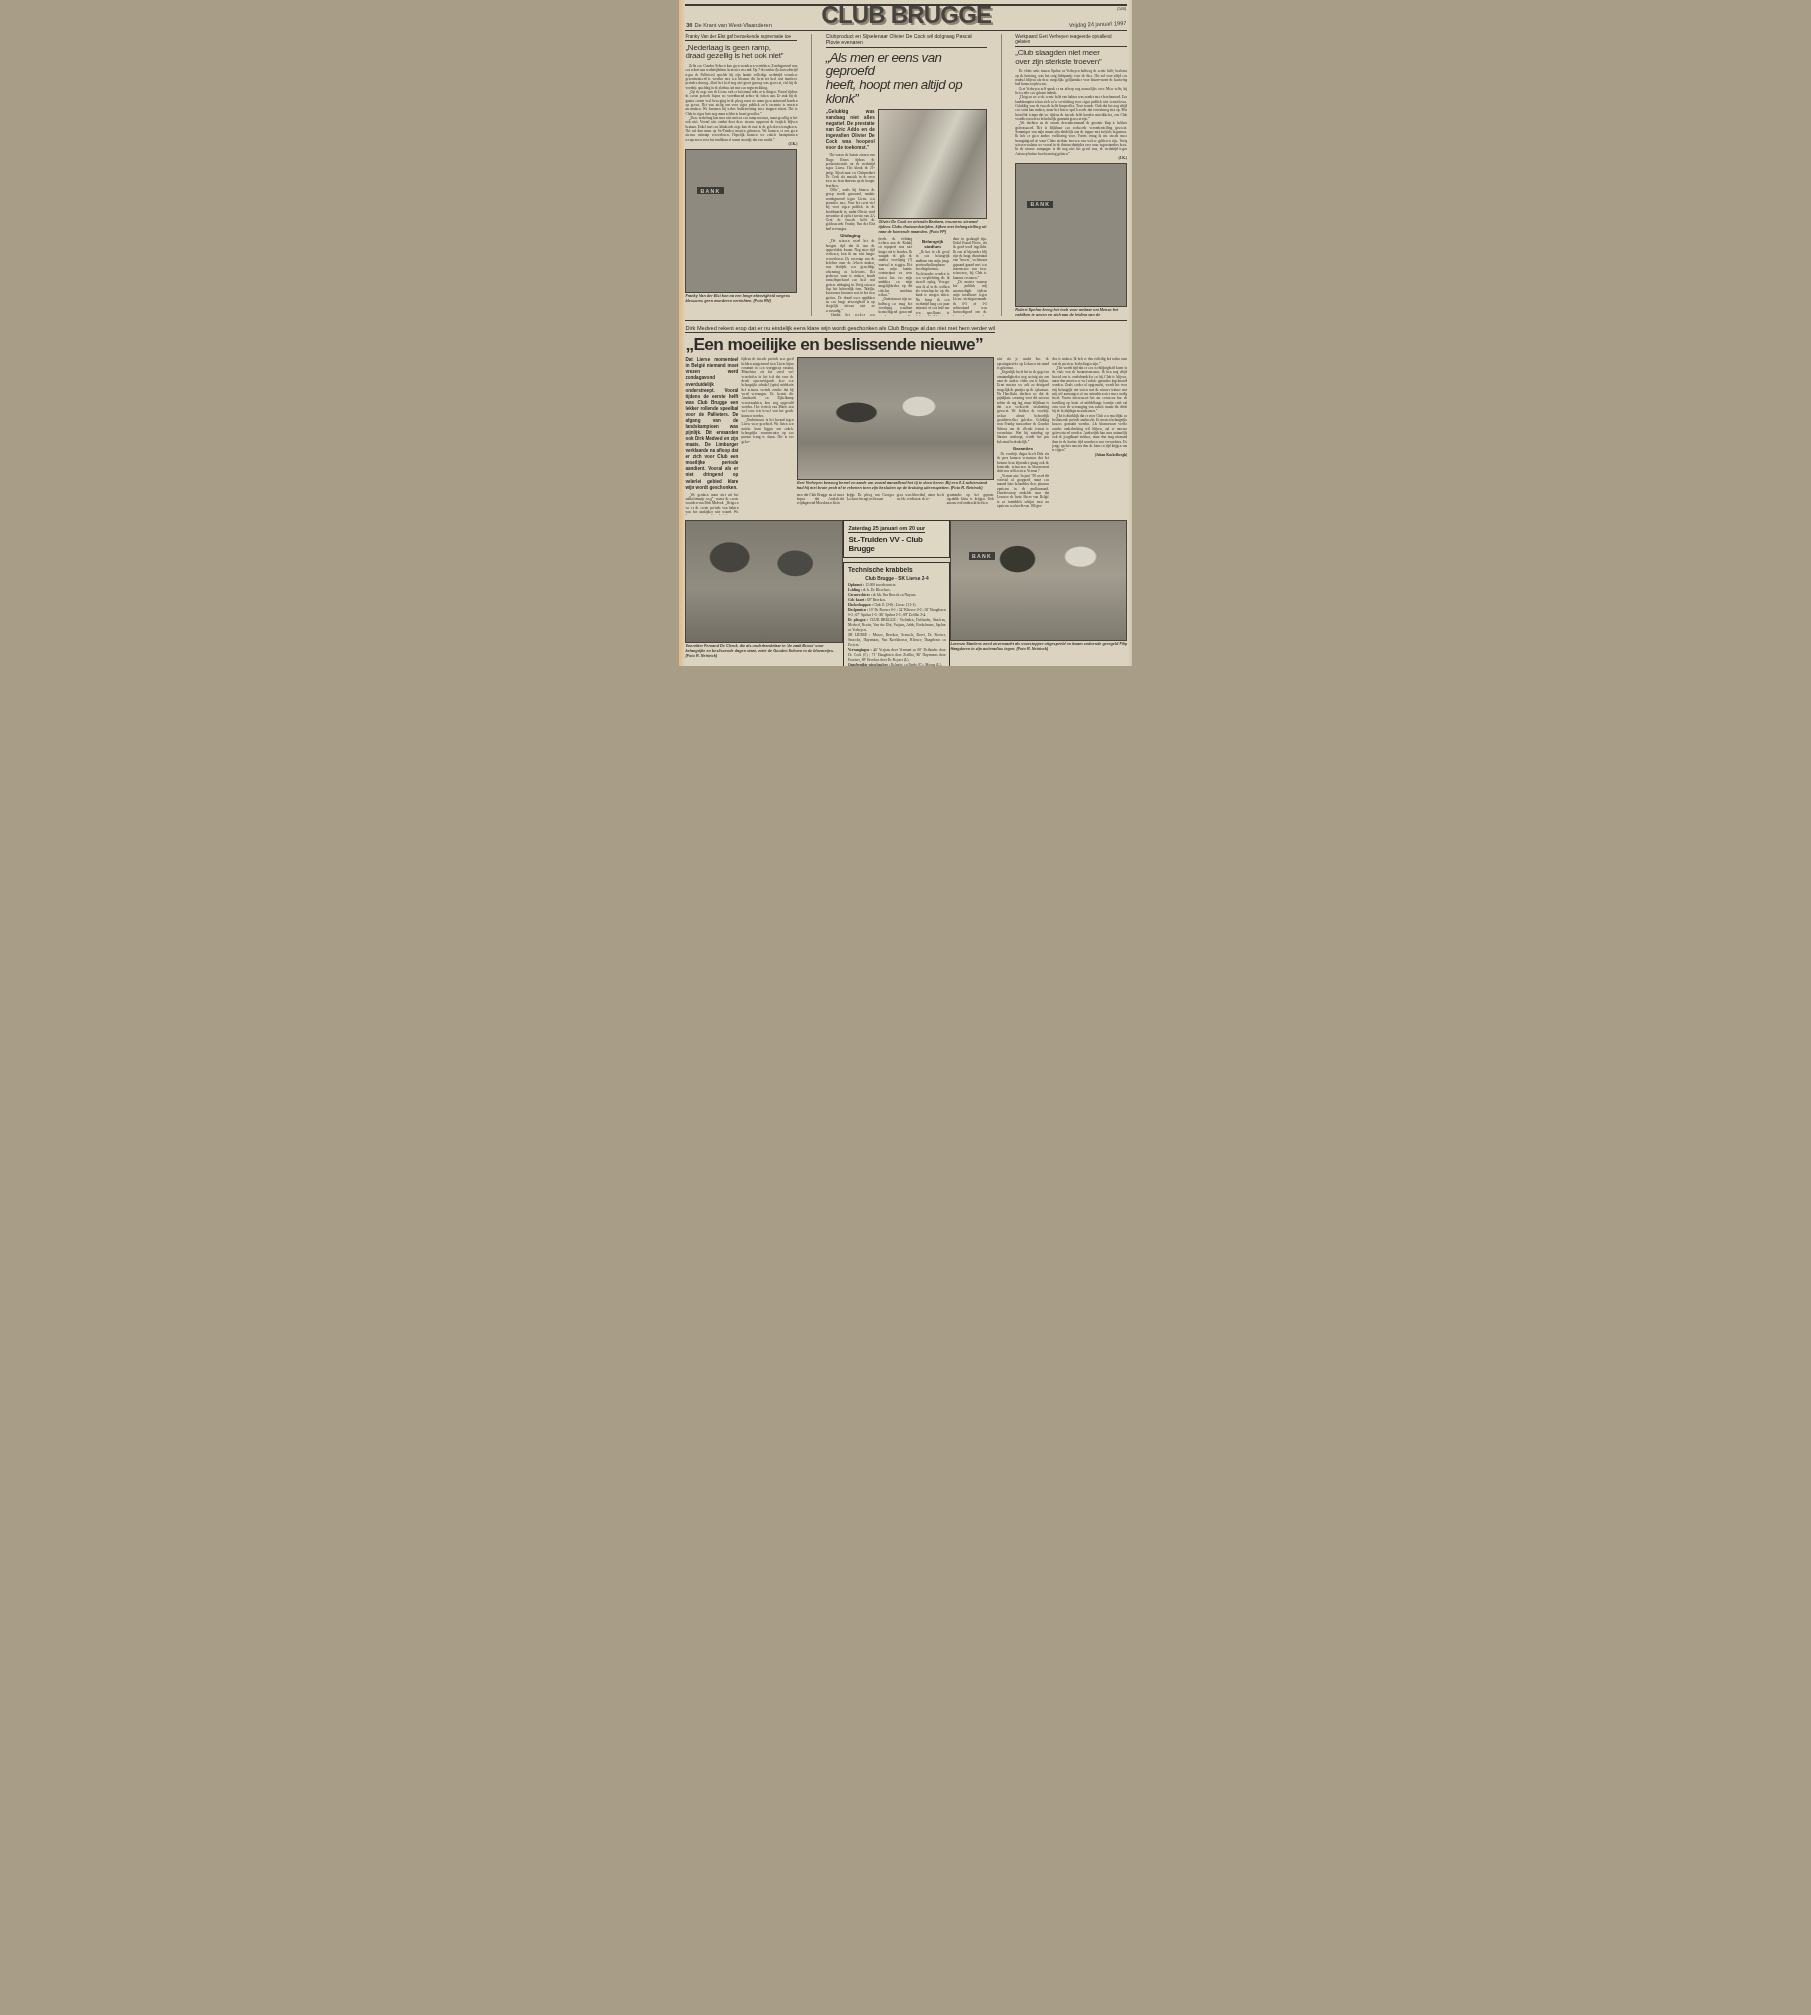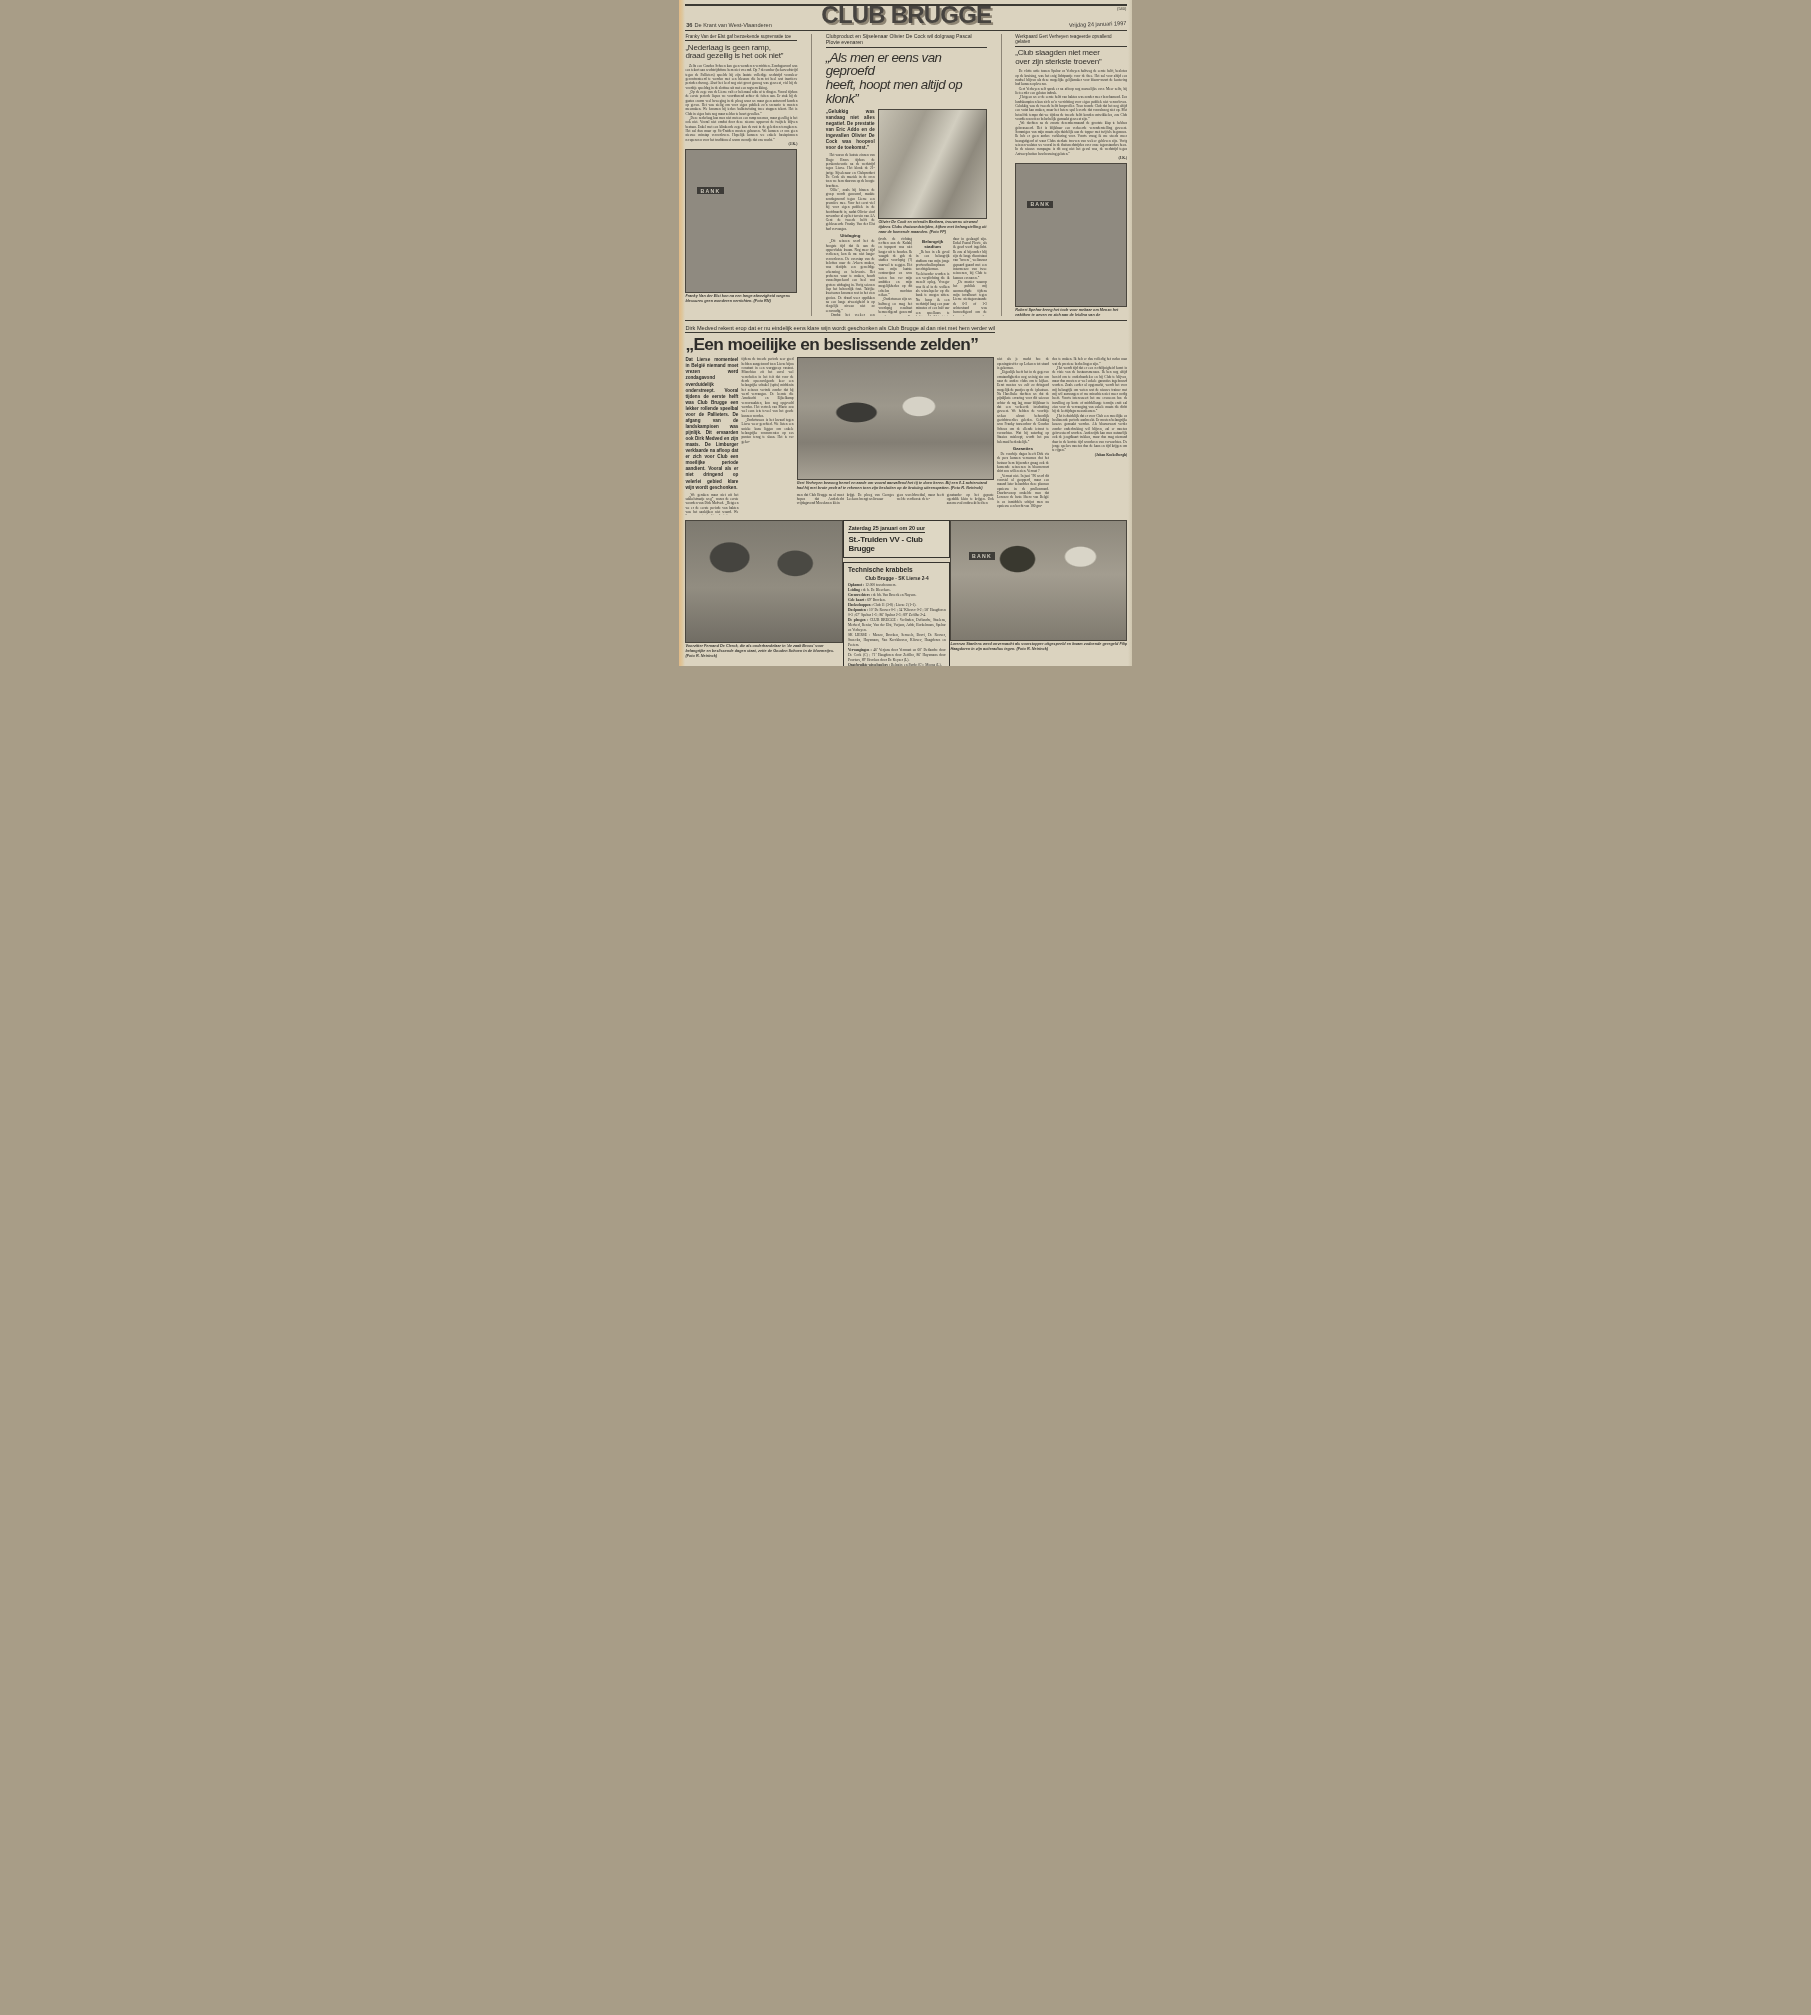--- a/index.html
+++ b/index.html
@@ -202,21 +202,21 @@
       <div class="byline">(J.K.)</div>
       <div class="photo photo-tall">
         <div class="board">BANK</div>
       </div>
       <div class="caption">Robert Spehar kreeg het toch voor mekaar om Menzo het nakijken te geven en zich aan de leiding van de topschutterslijst te hijsen. (Foto RN)</div>
     </div>
   </div>
 
   <div class="bot-art">
     <div class="bot-kicker">Dirk Medved rekent erop dat er nu eindelijk eens klare wijn wordt geschonken als Club Brugge al dan niet met hem verder wil</div>
-    <div class="bot-headline">„Een moeilijke en beslissende zelden”</div>
+    <div class="bot-headline">„Een moeilijke en beslissende nieuwe”</div>
     <div class="bot-body">
       <div class="bc1 bodytxt">
         <div class="intro">Dat Lierse momenteel in België niemand moet vrezen werd zondagavond overduidelijk onderstreept. Vooral tijdens de eerste helft was Club Brugge een lekker rollende speelbal voor de Pallieters. De afgang van de landskampioen was pijnlijk. Dit ervaarden ook Dirk Medved en zijn maats. De Limburger verklaarde na afloop dat er zich voor Club een moeilijke periode aandient. Vooral als er niet dringend op velerlei gebied klare wijn wordt geschonken.</div>
         <p>„We geraken maar niet uit het sukkelstraatje weg”, waren de eerste woorden van Dirk Medved. „Hetgeen we er de eerste periode van bakten was het aankijken niet waard. We liepen constant achter de feiten aan. We konden geen greintje druk en agressiviteit ontwikkelen. Dat we daar na de pauze wél grotendeels in slaagden, roept nog meer vraagtekens op. Waarom moeten we altijd eerst met de neus op de feiten gedrukt worden vooraleer in gang te schieten ? Het was niet eerder dit seizoen.”</p>
 
       </div>
       <div class="bc2 bodytxt">
         <p class="noindent">tijdens de tweede periode zeer goed hebben aangetoond toen Lierse bijna constant in een wurggreep vastzat. Misschien zit het euvel wel verscholen in het feit dat voor de derde opeenvolgende keer een belangrijke schakel (spits) middenin het seizoen vertrok zonder dat hij werd vervangen. De leemte die Amokachi en Eijkelkamp veroorzaakten, kon nog opgevuld worden. Het vertrek van Mario zou wel eens iets teveel van het goede kunnen worden.</p>
         <p>„Ondertussen is het kwaad tegen Lierse weer geschied. We lieten een unieke kans liggen om enkele belangrijke concurrenten op zes punten terug te slaan. Het is ver geko-</p>
       </div>

